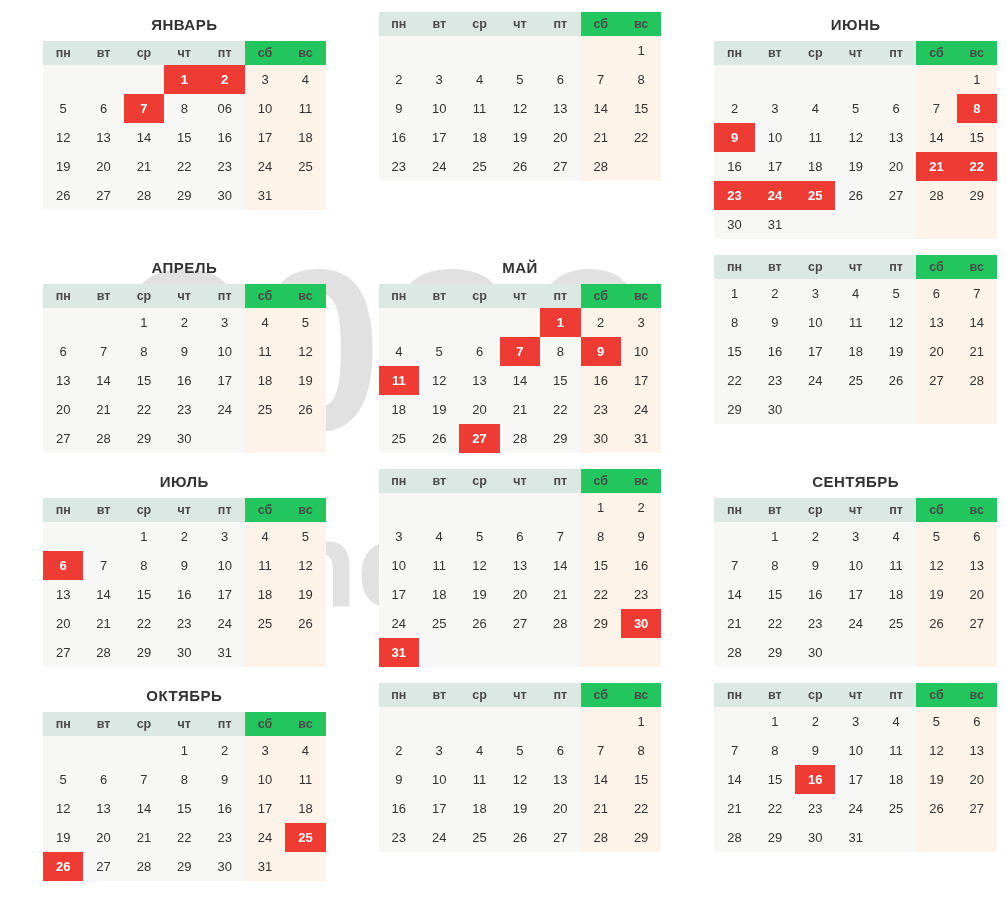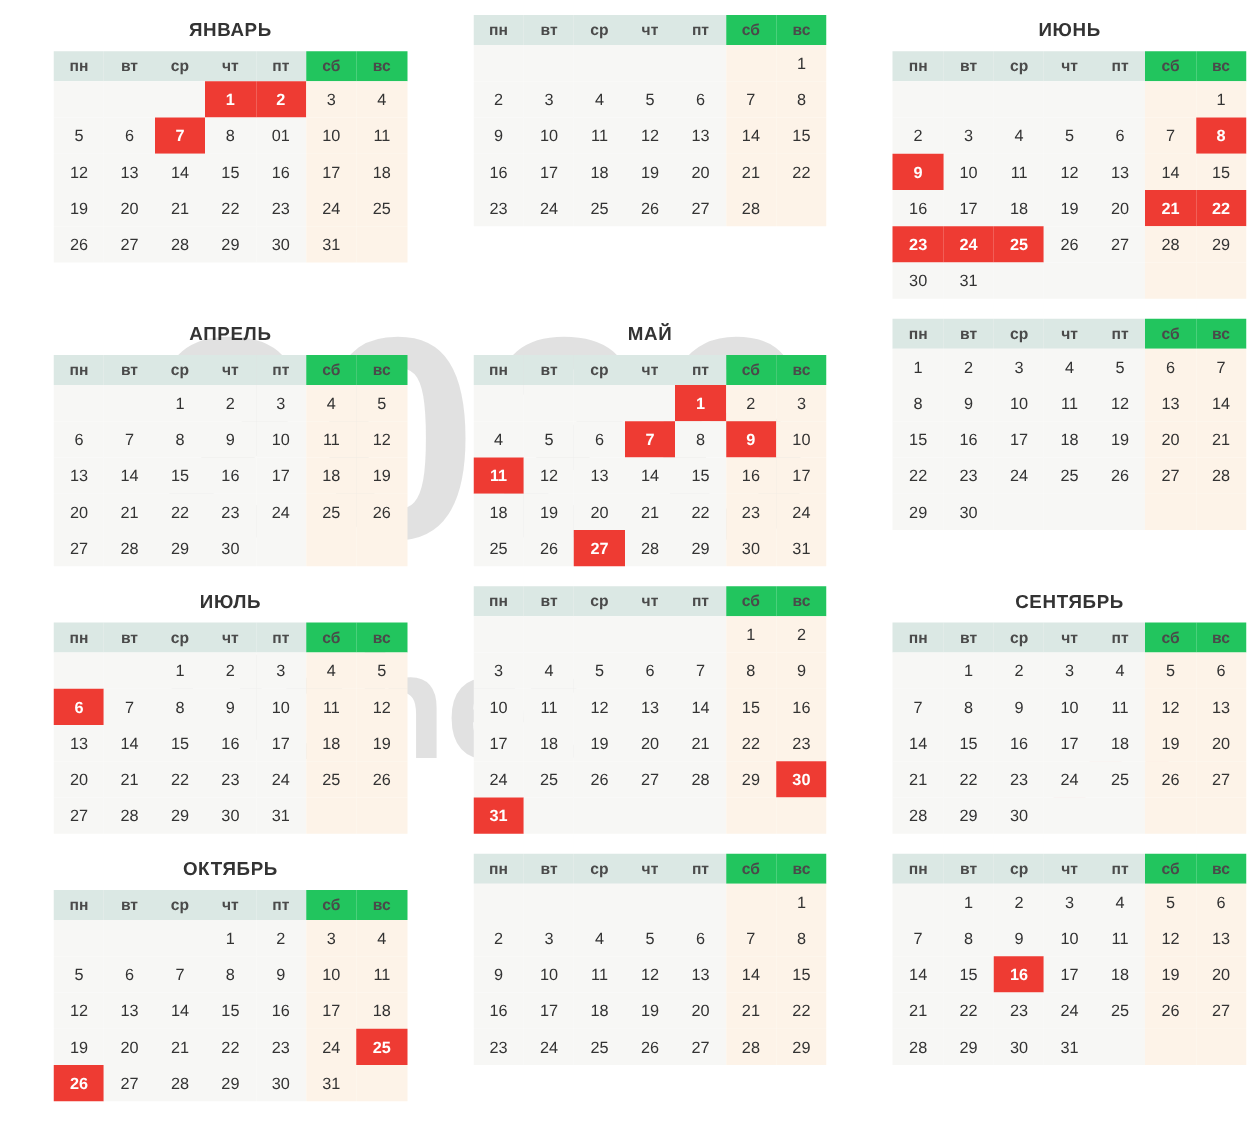--- a/index.html
+++ b/index.html
@@ -177,21 +177,21 @@
             <td class="">
               <span class="cell">6</span>
             </td>
             <td class="hol">
               <span class="cell">7</span>
             </td>
             <td class="">
               <span class="cell">8</span>
             </td>
             <td class="">
-              <span class="cell">01</span>
+              <span class="cell">06</span>
             </td>
             <td class="we">
               <span class="cell">10</span>
             </td>
             <td class="we">
               <span class="cell">11</span>
             </td>
           </tr>
           <tr>
             <td class="">

